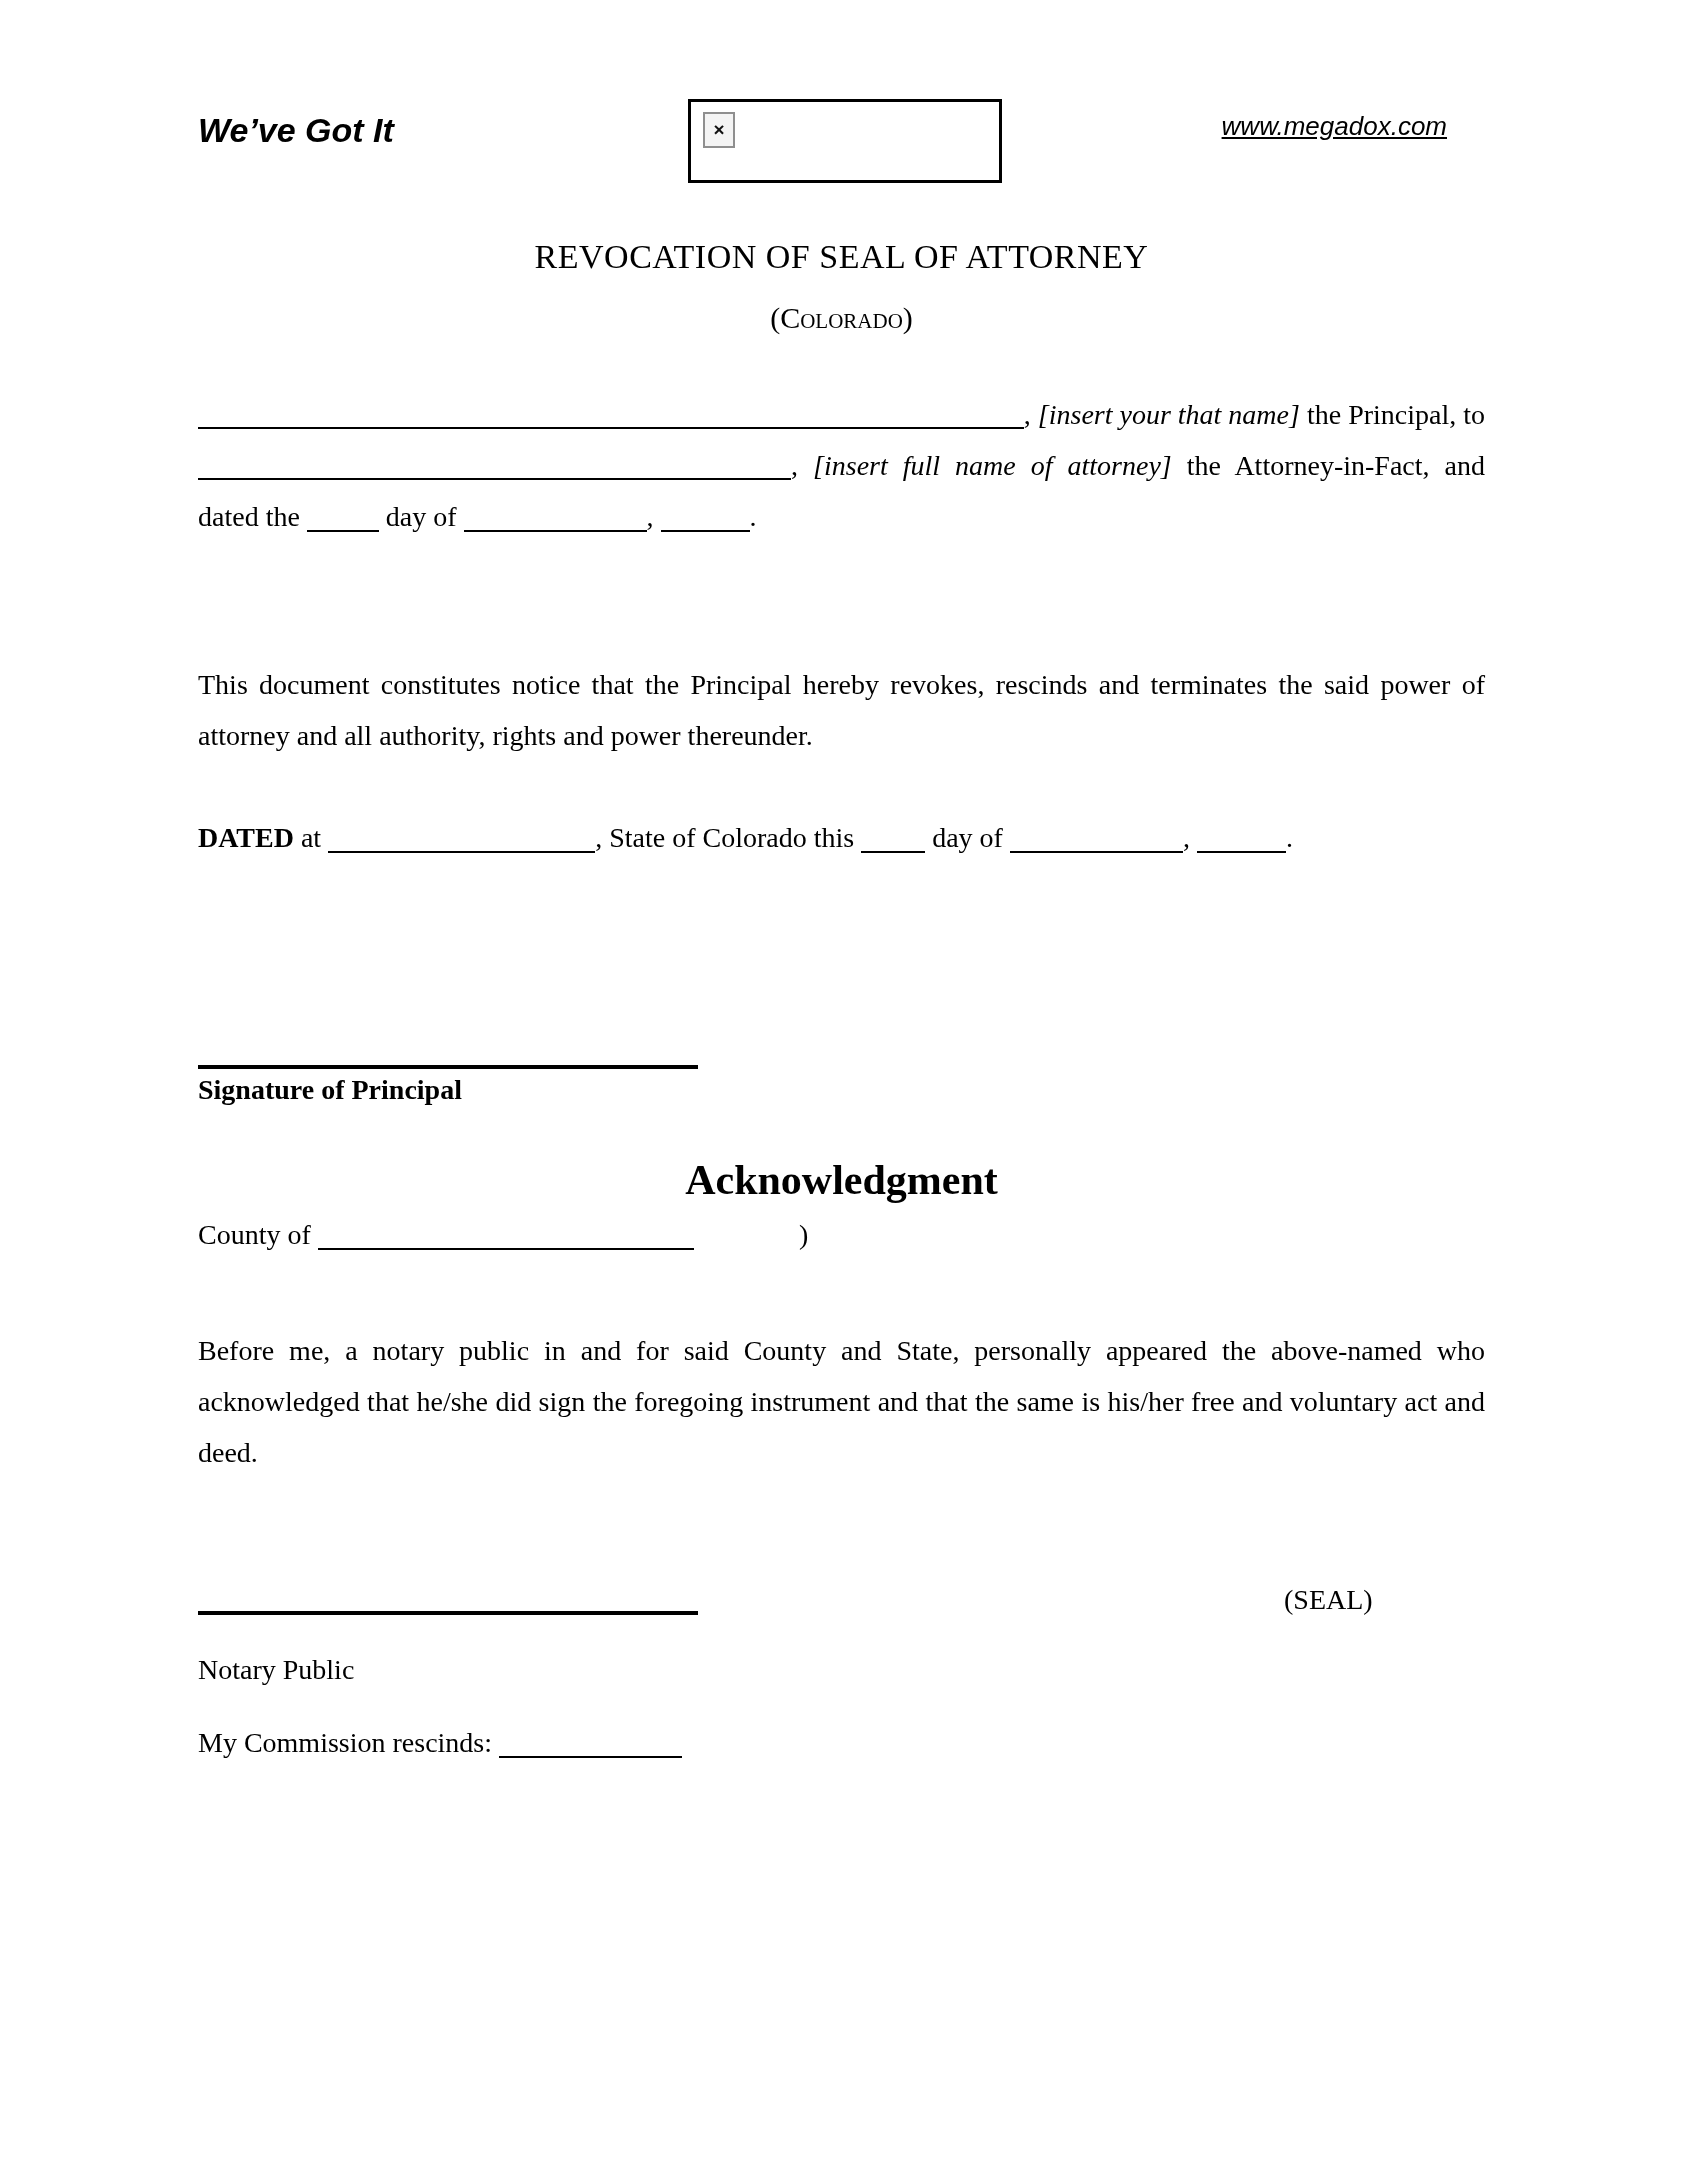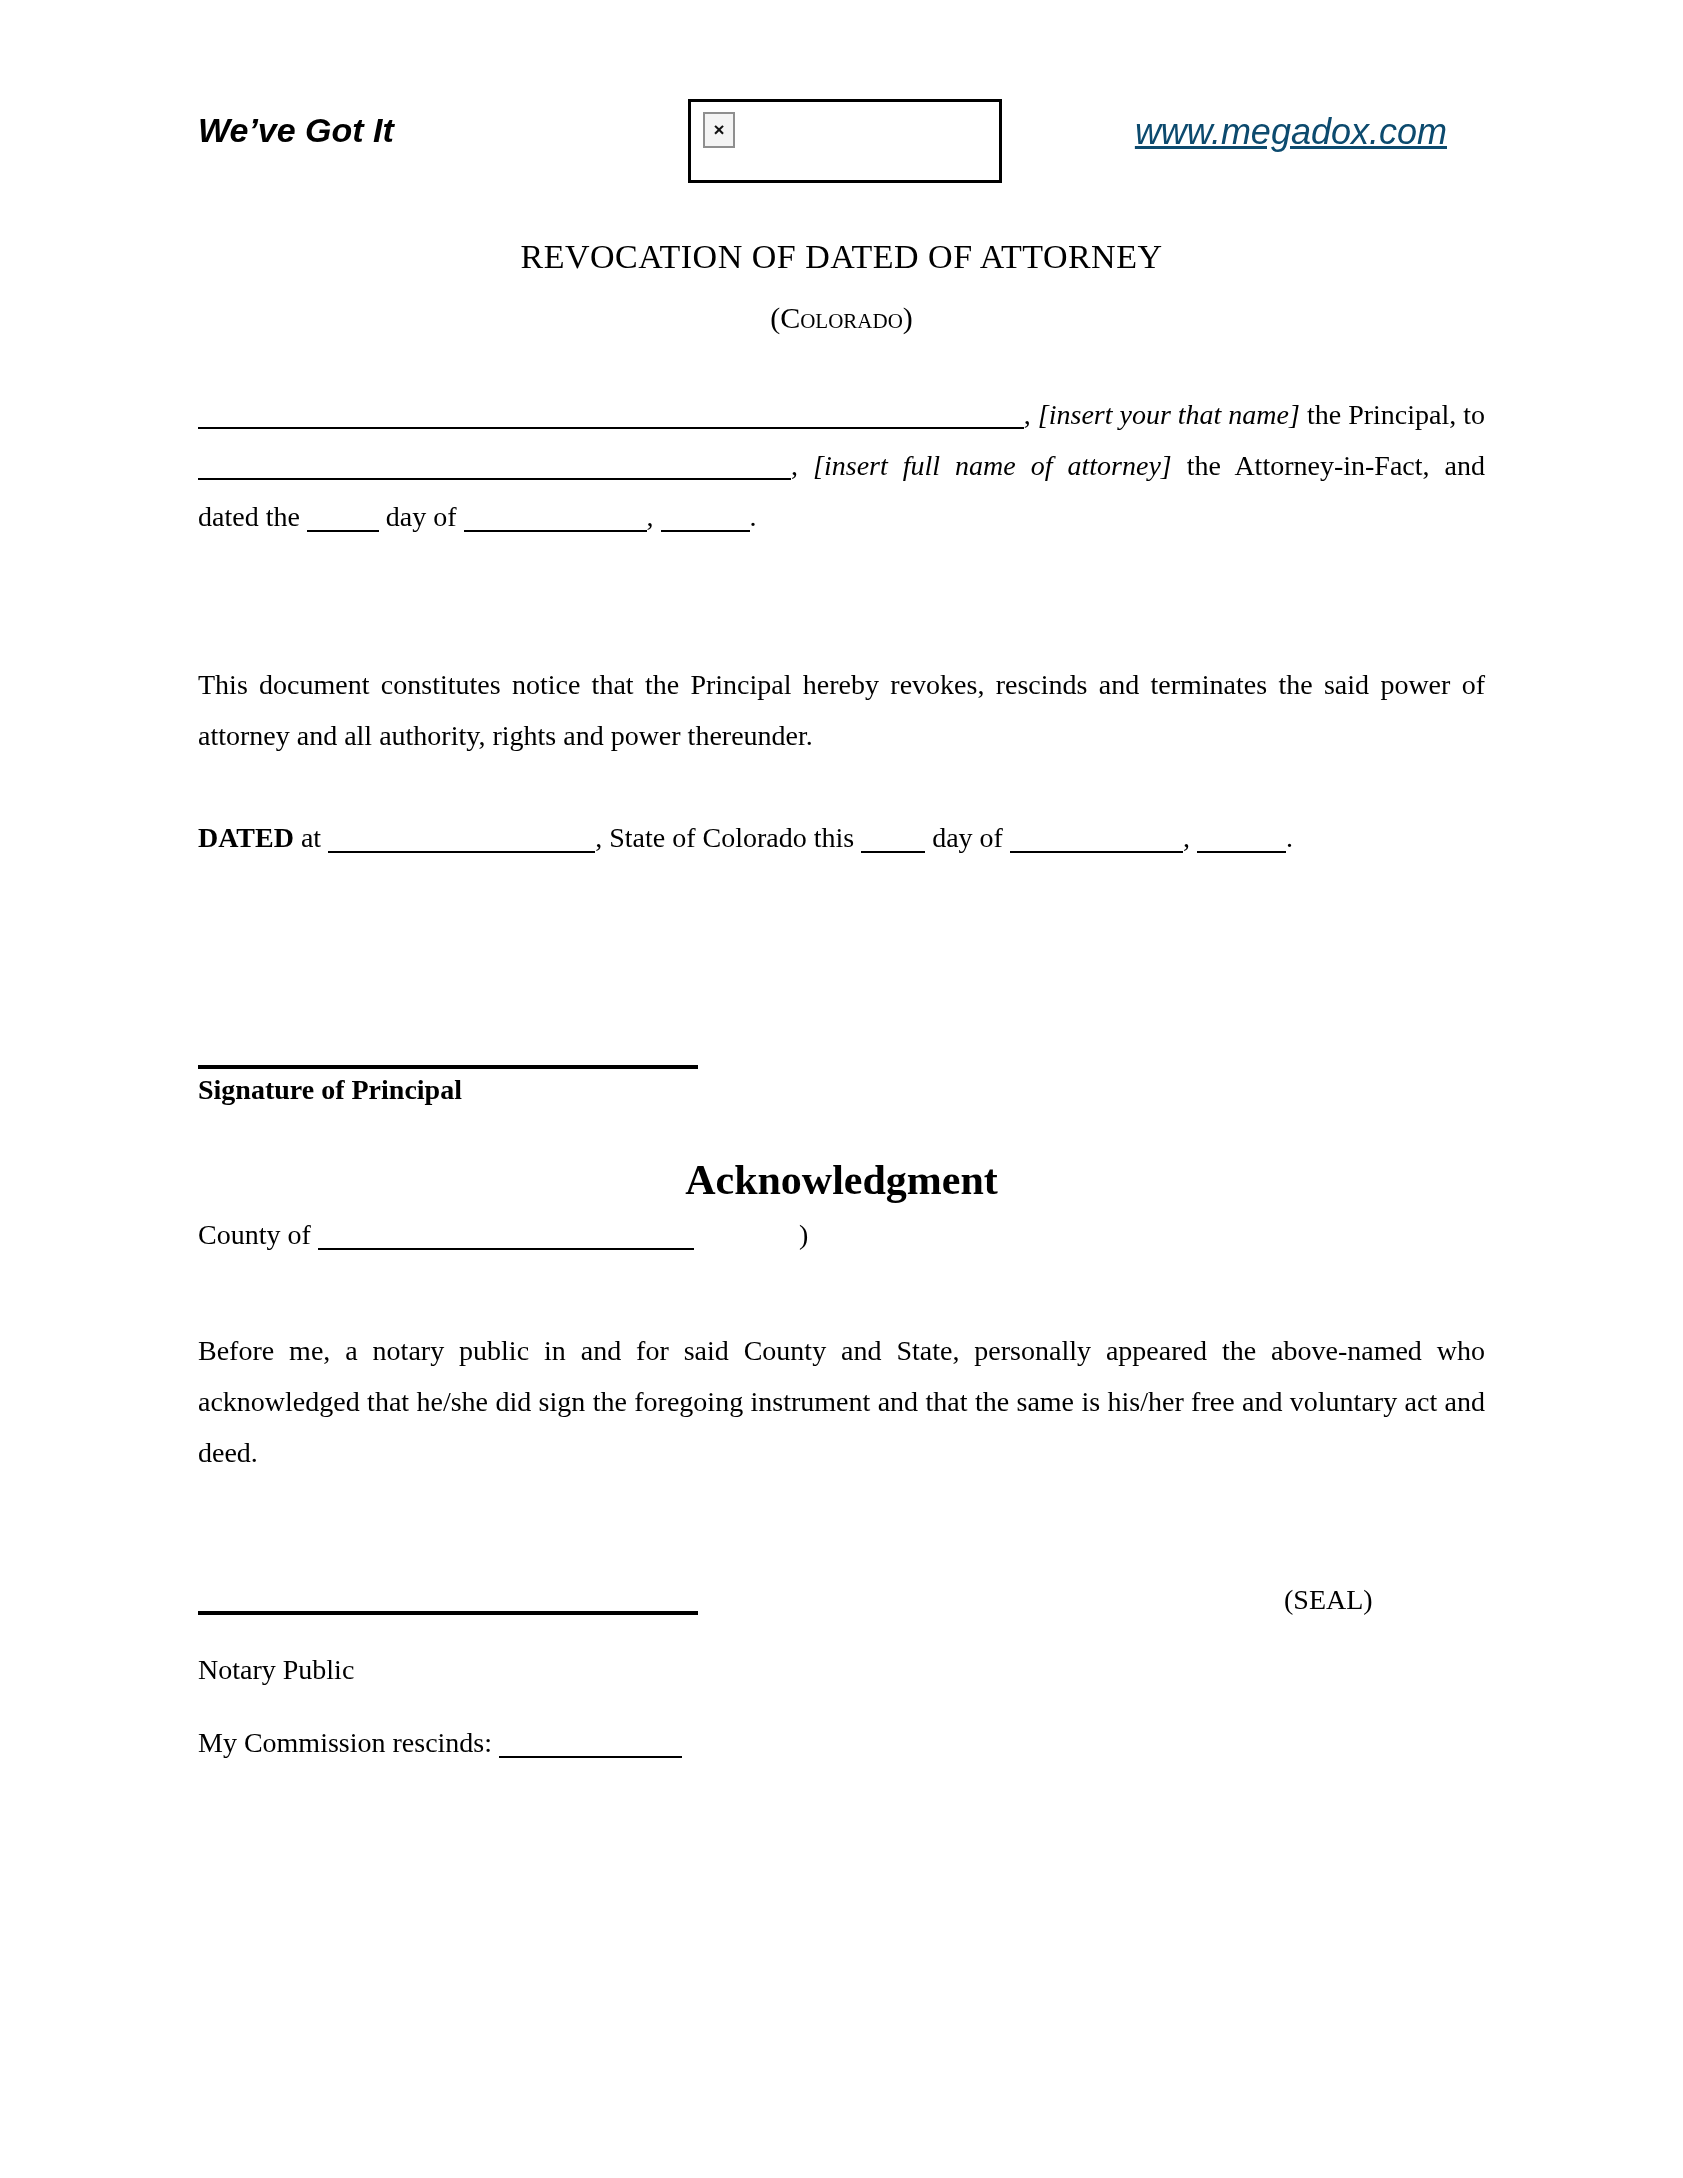--- a/index.html
+++ b/index.html
@@ -34,22 +34,22 @@
     width:28px; height:32px;
     border:2px solid #8f8f8f;
     background:#f4f4f4;
     display:flex; align-items:center; justify-content:center;
     font-family:"Liberation Sans", sans-serif;
     font-weight:bold; font-size:19px; color:#111111;
   }
   .website{
     top:111px; right:236px;
     font-family:"Liberation Sans", sans-serif;
-    font-style:italic; font-size:36px;
-    color:#0c4a6e;
+    font-style:italic; font-size:26px;
+    color:#000000;
     text-decoration:underline;
   }
 
   
   .doc-title{
     left:0; top:238px; width:1683px;
     text-align:center; font-size:34px; letter-spacing:0.5px;
   }
   .doc-subtitle{
     left:0; top:301px; width:1683px;
@@ -101,21 +101,21 @@
 <div class="page">
 
   <div class="abs tagline">We’ve Got It</div>
 
   <div class="abs logo-box">
     <div class="broken-img">×</div>
   </div>
 
   <div class="abs website">www.megadox.com</div>
 
-  <div class="abs doc-title">REVOCATION OF DATED OF ATTORNEY</div>
+  <div class="abs doc-title">REVOCATION OF SEAL OF ATTORNEY</div>
   <div class="abs doc-subtitle">(Colorado)</div>
 
   <div class="abs body-block p1">
     <div class="flexline">
       <span class="bgrow"></span>
         <span class="pre">, </span>
         <span class="ph pre">[insert your that name]</span>
         <span class="pre"> the Principal, to</span>
     </div>
     <div class="flexline ws8">

